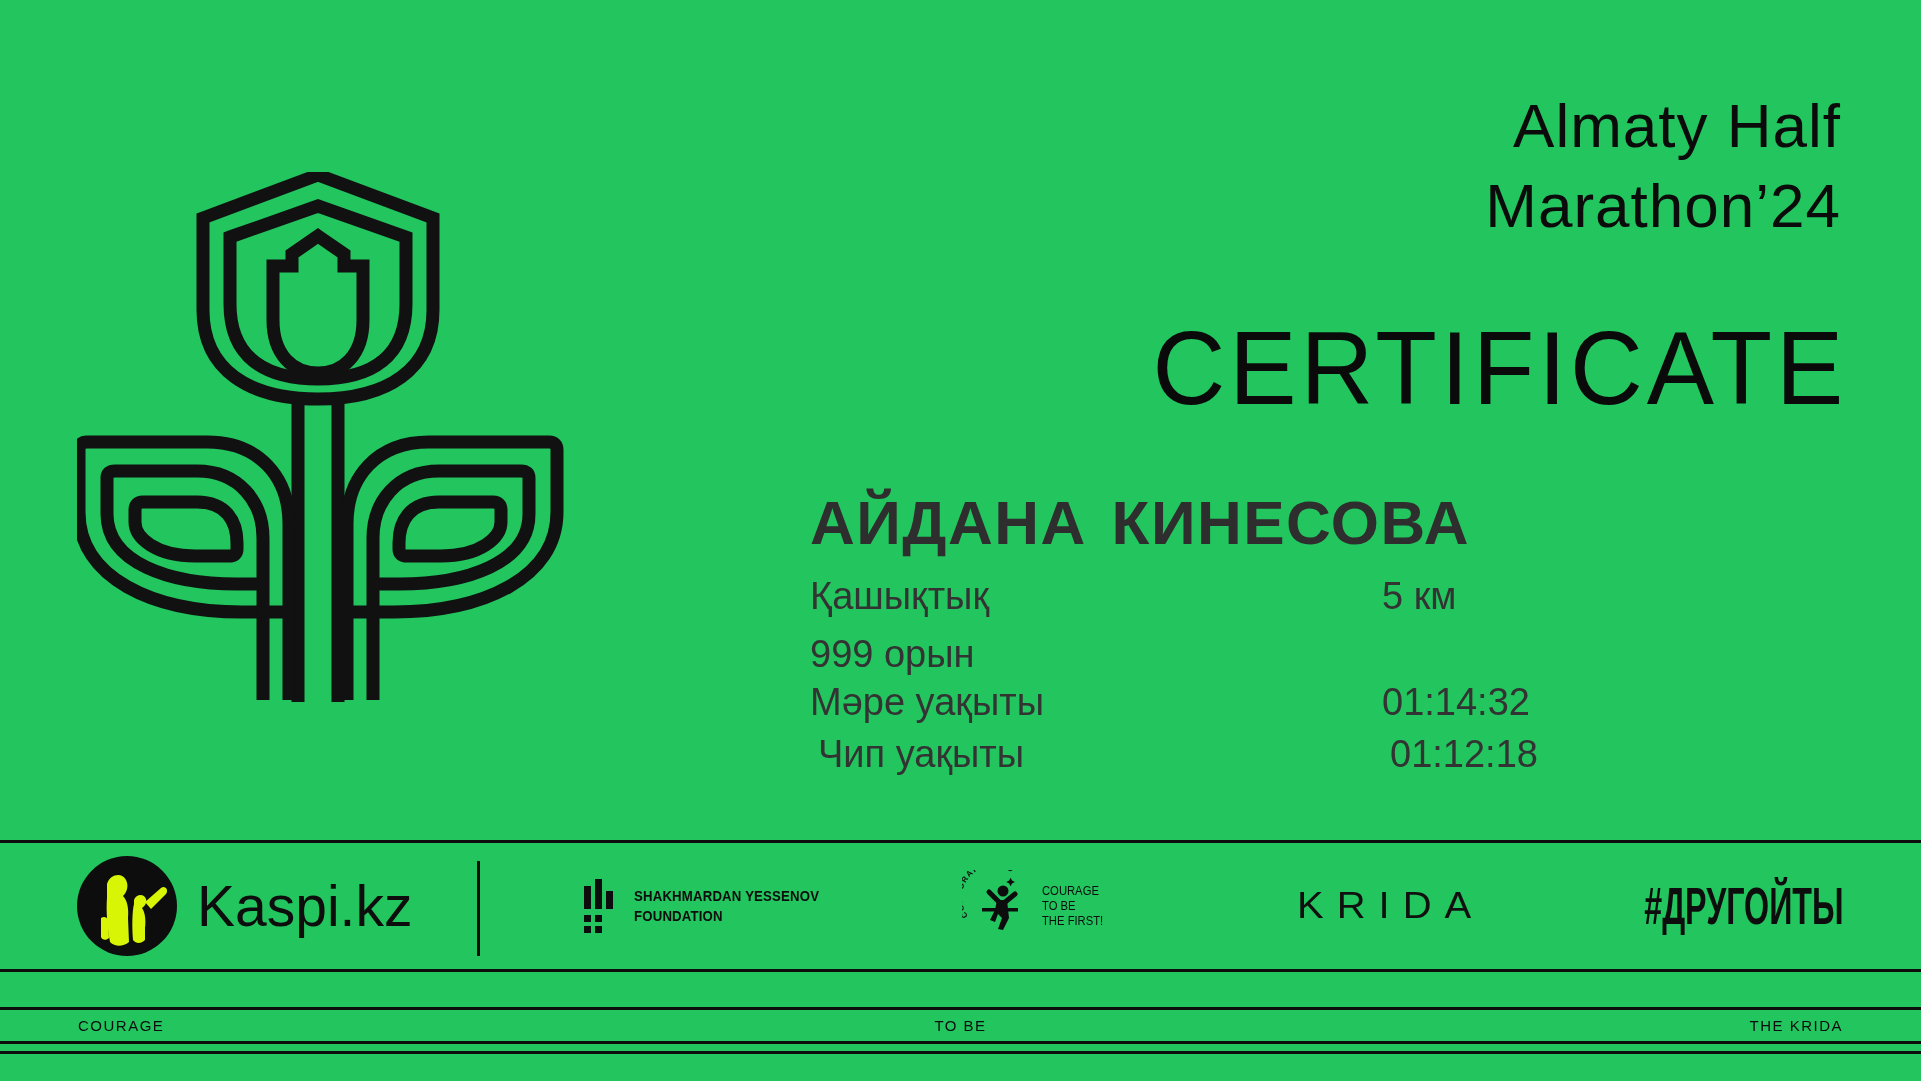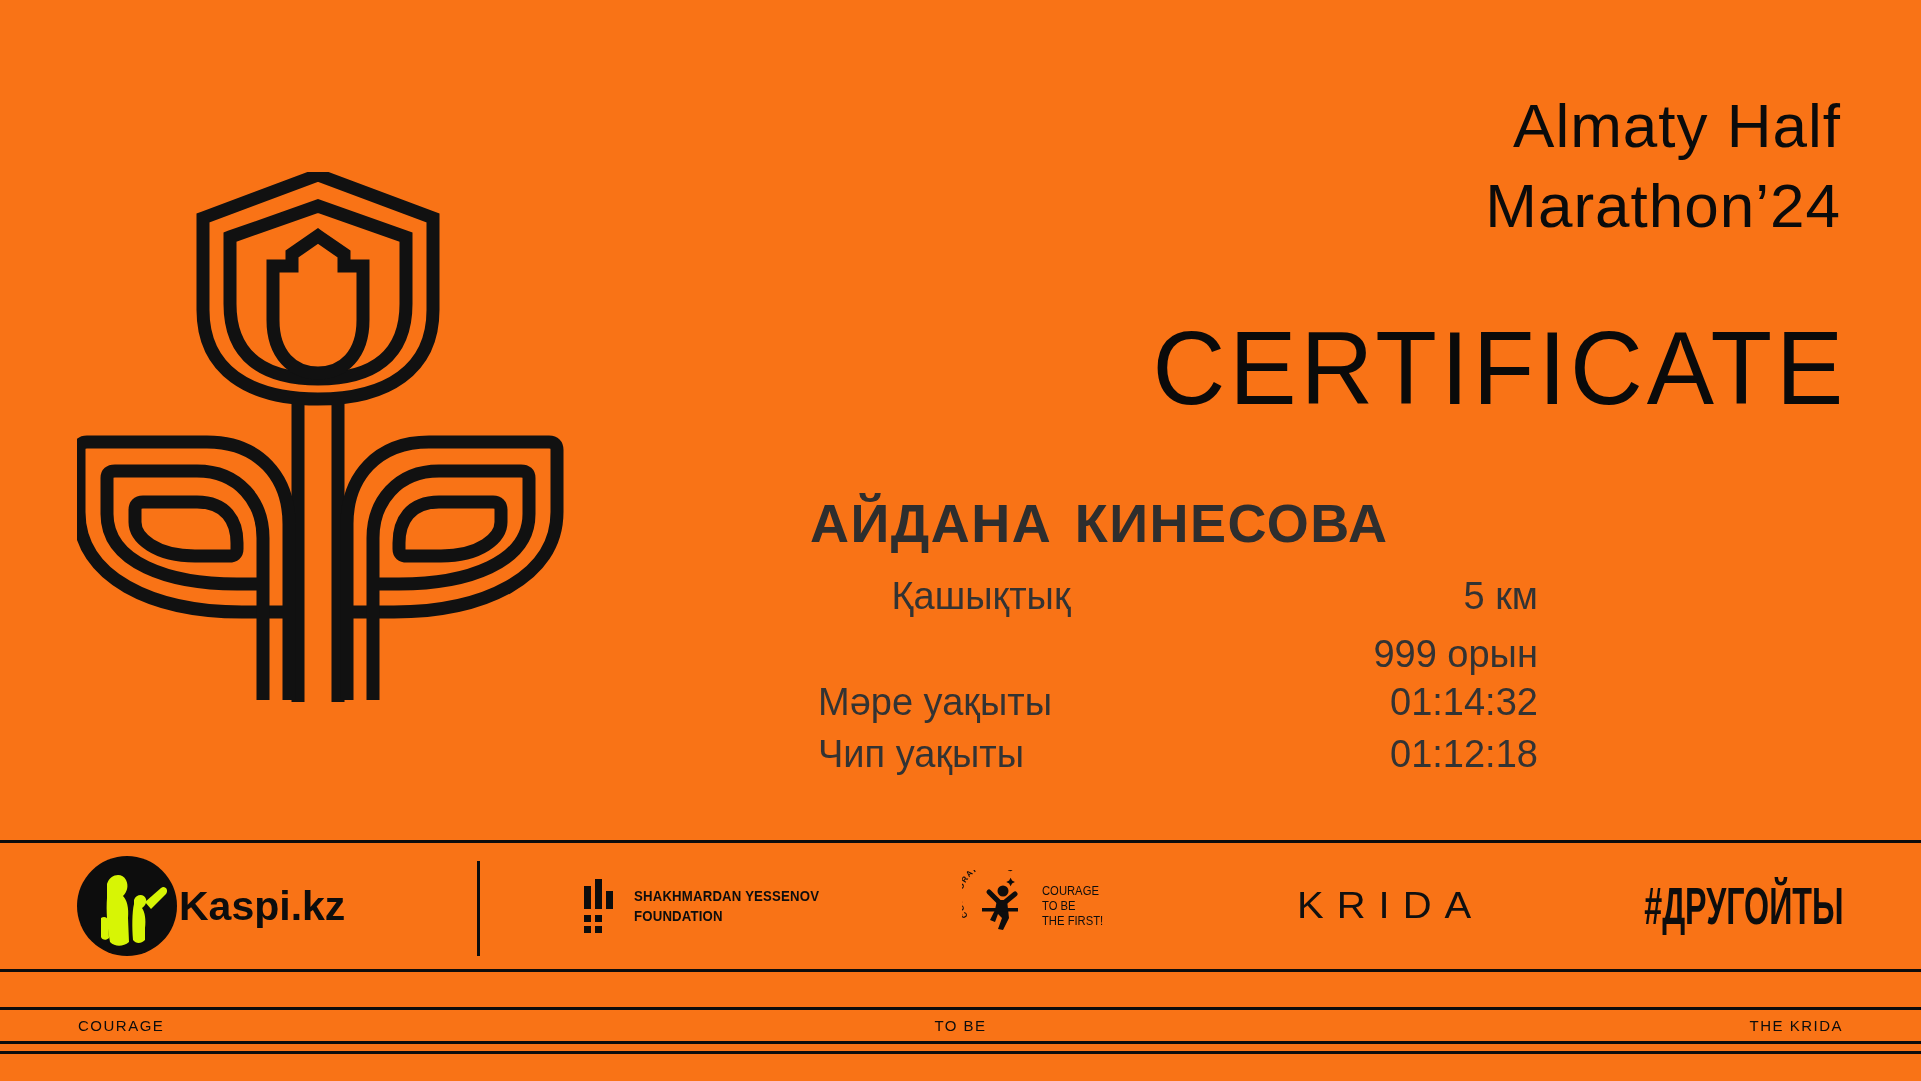--- a/index.html
+++ b/index.html
@@ -1,54 +1,54 @@
 <!DOCTYPE html>
 <html><head>
 <meta charset="utf-8">
 <style>
   html,body { margin:0; padding:0; }
   body { background:#333; font-family:"Liberation Sans", sans-serif; }
   .certificate {
     position:relative; width:1921px; height:1081px;
-    background:#f97316; overflow:hidden; color:#111;
+    background:#22c55e; overflow:hidden; color:#111;
   }
   
   .event-title {
     position:absolute; top:86px; right:80px;
     font-size:62px; line-height:80px; font-weight:500;
     letter-spacing:1px; text-align:right; color:#0b0b0b; white-space:nowrap;
   }
   .cert-heading {
     position:absolute; top:316px; right:74px;
     font-size:104px; line-height:104px; font-weight:400;
     letter-spacing:4px; color:#0a0a0a; white-space:nowrap;
     transform:scaleX(0.97); transform-origin:right center;
   }
   
   .recipient-name {
     position:absolute; left:810px; top:492px;
-    font-size:54px; line-height:62px; font-weight:700;
+    font-size:62px; line-height:62px; font-weight:700;
     letter-spacing:1.5px; word-spacing:6px; color:#2e2e2e; white-space:nowrap;
   }
   .results { position:absolute; left:810px; top:572px; font-size:38px; color:#333; }
-  .stat-row { display:flex; line-height:48px; white-space:nowrap;justify-content:flex-end; }
+  .stat-row { display:flex; line-height:48px; white-space:nowrap; }
   .stat-row.gap-lg { margin-top:10px; }
   .stat-row.gap-sm { margin-top:4px;margin-left:8px; }
   .stat-label { width:572px; }
   
   .tulip { position:absolute; left:77px; top:172px; }
   
   .partner-bar {
     position:absolute; left:0; top:840px; width:1921px; height:132px;
     border-top:3px solid #0d0d0d; border-bottom:3px solid #0d0d0d;
     box-sizing:border-box;
   }
   .partner { position:absolute; top:50%; transform:translateY(-50%); display:flex; align-items:center; }
   .kaspi { left:77px; }
-  .kaspi-word { font-size:41px; font-weight:700; color:#0d0d0d; margin-left:2px; letter-spacing:0; }
+  .kaspi-word { font-size:57px; font-weight:400; color:#0d0d0d; margin-left:20px; letter-spacing:0; }
   .bar-divider { position:absolute; left:477px; top:18px; height:95px; width:3px; background:#0d0d0d; }
   .yessenov { left:584px; }
   .yessenov-text { margin-left:20px; font-size:15px; font-weight:700; line-height:20px;
     letter-spacing:0.2px; color:#0d0d0d; transform:scaleX(0.88); transform-origin:left center; white-space:nowrap; }
   .fund { left:962px; }
   .fund-text { margin-left:8px; font-size:12.5px; font-weight:500; line-height:15px;
     color:#0d0d0d; transform:scaleX(0.9); transform-origin:left center; white-space:nowrap; }
   .krida { left:1297px; font-size:40px; font-weight:400; letter-spacing:13px;
     color:#101010; transform:translateY(-50%) scaleY(0.92); white-space:nowrap; }
   .hashtag { right:77px; font-size:52px; font-weight:700; color:#0d0d0d;

